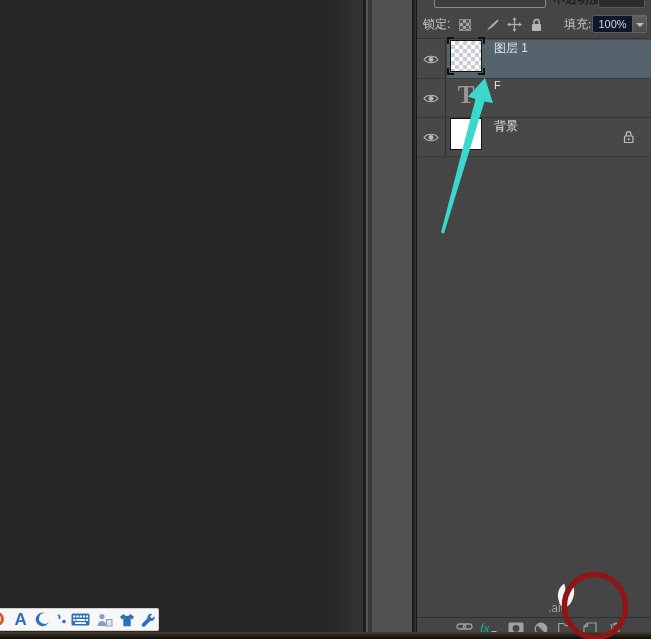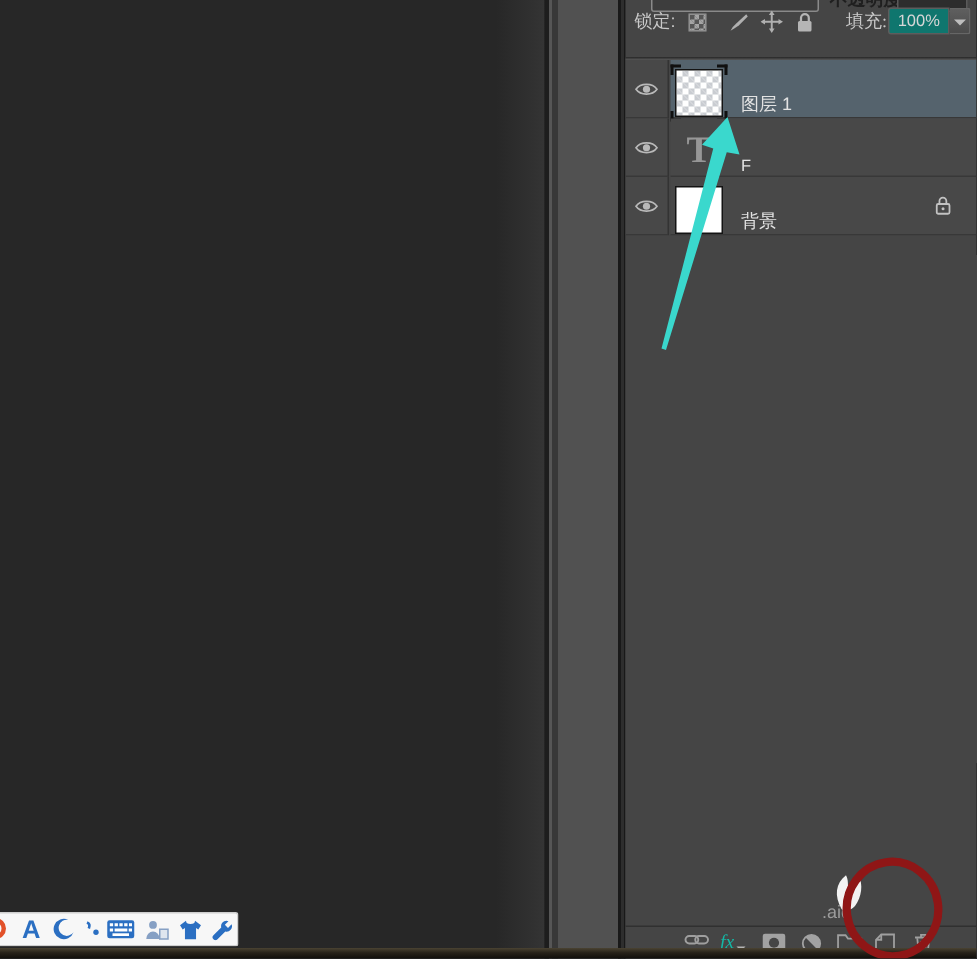--- a/index.html
+++ b/index.html
@@ -22,53 +22,53 @@
   
   #layers-panel { left:417px; top:0; width:234px; height:639px; background:#454545; }
   #panel-header { position:absolute; left:0; top:0; width:234px; height:40px; overflow:hidden; }
   #blend-mode-box { position:absolute; left:17px; top:-16px; width:112px; height:24px;
     background:#3d3d3d; border:1px solid #8a8a8a; border-radius:2px; }
   #opacity-frag { position:absolute; left:136px; top:-9px; width:56px; height:15px;
     overflow:hidden; color:#1f1f1f; font-size:12px; font-weight:bold; }
   #opacity-value-box { position:absolute; left:181px; top:-12px; width:47px; height:20px;
     background:#2d2d2d; border:1px solid #5a5a5a; border-radius:2px; }
 
-  #lock-row { position:absolute; left:0; top:0; width:234px; height:28px; }
+  #lock-row { position:absolute; left:0; top:10px; width:234px; height:28px; }
   .hdr-label { color:#c9c9c9; font-size:12px; line-height:28px; }
   #lock-label { position:absolute; left:6px; top:0; }
   .lock-icon { position:absolute; top:7px; width:16px; height:15px; display:flex;
     align-items:center; justify-content:center; }
   #lock-transparent { left:40px; }
   #lock-pixels { left:66px; }
   #lock-position { left:89px; }
   #lock-all { left:111px; }
   .checker13 { width:12px; height:12px; border:1px solid #8f8f8f;
     background-color:#565656;
     background-image:linear-gradient(45deg,#a5a5a5 25%,transparent 25%,transparent 75%,#a5a5a5 75%),
                      linear-gradient(45deg,#a5a5a5 25%,transparent 25%,transparent 75%,#a5a5a5 75%);
     background-size:6px 6px; background-position:0 0,3px 3px; }
   #fill-label { position:absolute; left:147px; top:0;font-family:Liberation Serif, serif; }
   #fill-value-box { position:absolute; left:175px; top:5px; width:41px; height:18px;
-    background:#0f766e; border:1px solid #5d5d5d; border-radius:2px 0 0 2px;
+    background:#0f172a; border:1px solid #5d5d5d; border-radius:2px 0 0 2px;
     color:#d6d6d6; font-size:11px; text-align:center; line-height:16px; }
   #fill-dropdown-btn { position:absolute; left:216px; top:5px; width:14px; height:18px;
     background:linear-gradient(#5f5f5f,#4b4b4b); border:1px solid #666; border-left:none;
     border-radius:0 2px 2px 0; }
   #fill-dropdown-btn .tri { position:absolute; left:3px; top:7px; width:0; height:0;
     border-left:4px solid transparent; border-right:4px solid transparent; border-top:4px solid #bdbdbd; }
   #header-divider { position:absolute; left:0; top:38px; width:234px; height:2px;
     background:linear-gradient(#262626,#585858); }
 
   
   .layer-row { position:absolute; left:0; width:234px; height:39px; }
   .eye-cell { position:absolute; left:0; top:0; width:29px; height:39px; background:#484848;
     border-right:1px solid #333; border-bottom:1px solid #383838;
     display:flex; align-items:center; justify-content:center; cursor:pointer; }
   .row-content { position:absolute; left:30px; top:0; width:204px; height:39px;
-    background:#484848; border-bottom:1px solid #383838; display:flex; align-items:flex-end; }
+    background:#484848; border-bottom:1px solid #383838; display:flex; align-items:flex-start; }
   .row-content.selected { background:#55636d; }
   .thumb-wrap { position:relative; margin-left:3px; width:32px; height:32px; flex:0 0 auto; }
   .thumb { position:absolute; inset:0; border:1px solid #141414; }
   .thumb.checker { background-color:#fff;
     background-image:linear-gradient(45deg,#c9ccd1 25%,transparent 25%,transparent 75%,#c9ccd1 75%),
                      linear-gradient(45deg,#c9ccd1 25%,transparent 25%,transparent 75%,#c9ccd1 75%);
     background-size:8px 8px; background-position:0 0,4px 4px; }
   .thumb.white { background:#fff; }
   .corner { position:absolute; width:7px; height:7px; }
   .corner.tl { left:-3px; top:-3px; border-left:2px solid #101010; border-top:2px solid #101010; }

